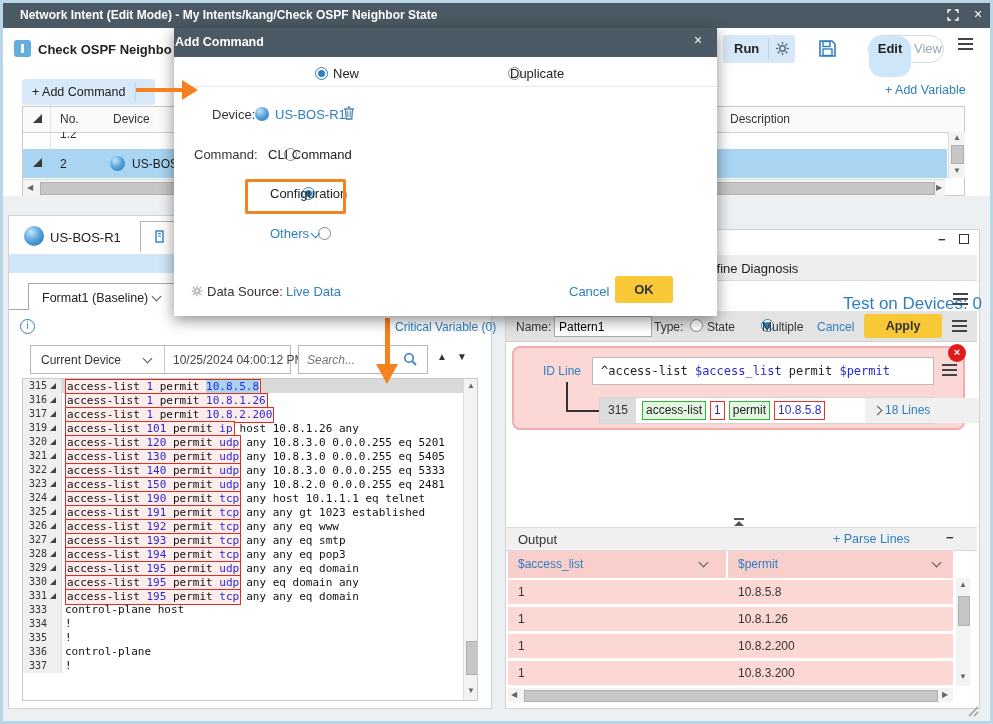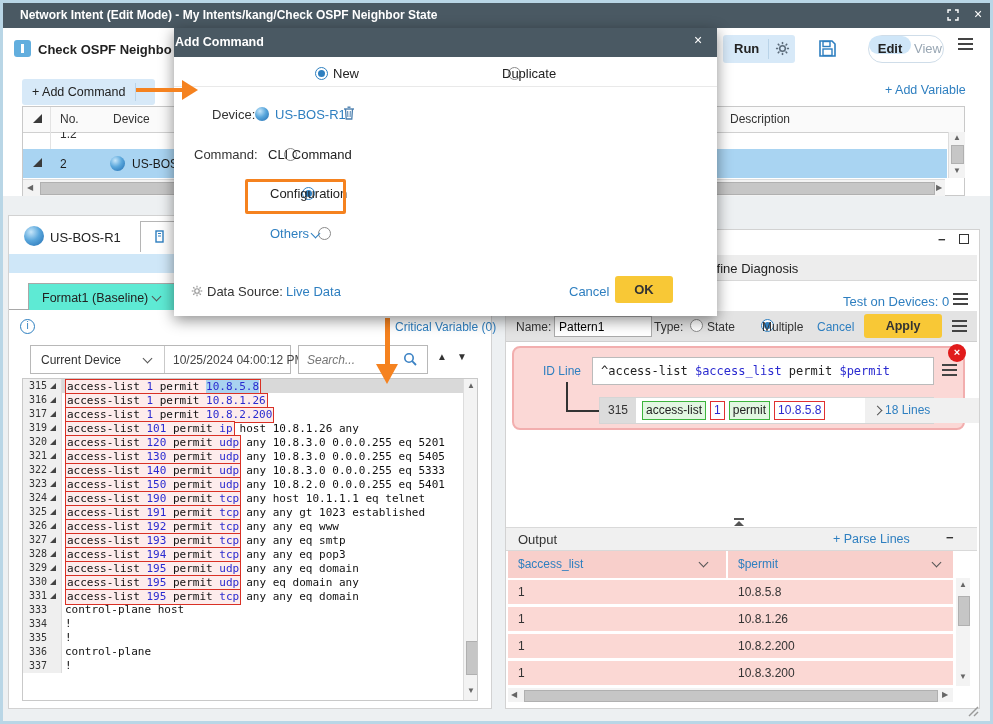--- a/index.html
+++ b/index.html
@@ -90,21 +90,21 @@
 
   <div class="abs" style="left:818px;top:39px;">
     <svg width="19" height="19" viewBox="0 0 19 19">
         <path d="M2 2 H14 L17 5 V17 H2 Z" fill="none" stroke="#2e7fc0" stroke-width="1.6"></path>
         <rect x="5" y="2.5" width="7" height="5" fill="none" stroke="#2e7fc0" stroke-width="1.4"></rect>
         <rect x="5" y="10" width="9" height="6.5" fill="none" stroke="#2e7fc0" stroke-width="1.4"></rect>
       </svg>
   </div>
 
   <div class="abs" style="left:868px;top:35px;width:76px;height:28px;border:1px solid #cfdde9;border-radius:14px;background:#fff;box-sizing:border-box;">
-    <div class="abs" style="left:0;top:0;width:42px;height:18px;background:#cfe6f8;border-radius:13px;text-align:center;line-height:26px;font-size:13px;font-weight:bold;color:#222;">Edit</div>
+    <div class="abs" style="left:0;top:0;width:42px;height:41px;background:#cfe6f8;border-radius:13px;text-align:center;line-height:26px;font-size:13px;font-weight:bold;color:#222;">Edit</div>
     <div class="abs" style="left:44px;top:0;width:30px;height:26px;text-align:center;line-height:26px;font-size:13px;color:#98a6b3;">View</div>
   </div>
 
   <div class="abs burger" style="left:958px;top:38px;"></div>
 
   <div class="abs btn-lb" style="left:22px;top:79px;width:133px;height:26px;">
     <div class="abs" style="left:10px;top:6px;font-size:12.5px;color:#222;">+ Add Command</div>
     <div class="abs" style="left:113px;top:4px;width:1px;height:18px;background:#b9d3e8;"></div>
   </div>
 
@@ -156,21 +156,21 @@
           <rect x="3" y="1" width="7" height="11" fill="none" stroke="#2e7fc0" stroke-width="1.4"></rect>
           <line x1="5" y1="3.5" x2="8" y2="3.5" stroke="#2e7fc0" stroke-width="1"></line>
           <line x1="5" y1="6" x2="8" y2="6" stroke="#2e7fc0" stroke-width="1"></line>
         </svg>
     </div>
   </div>
 
   <div class="abs" style="left:9px;top:254px;width:480px;height:19px;background:#cfe7f8;"></div>
 
   <div class="abs" style="left:9px;top:309px;width:480px;height:1px;background:#a8a8a8;"></div>
-  <div class="abs" style="left:28px;top:283px;width:170px;height:27px;background:#5eead4;border:1px solid #a8a8a8;border-bottom:none;box-sizing:border-box;z-index:2;padding-left:17px;">
+  <div class="abs" style="left:28px;top:283px;width:170px;height:27px;background:#ffffff;border:1px solid #a8a8a8;border-bottom:none;box-sizing:border-box;z-index:2;padding-left:17px;">
     <div class="abs" style="left:13px;top:7px;font-size:12.5px;color:#222;">Format1 (Baseline)</div>
     <span class="abs chev dark" style="left:124px;top:9px;"></span>
   </div>
 
   <div class="abs" style="left:20px;top:319px;width:15px;height:15px;border:1.4px solid #2e7fc0;border-radius:50%;box-sizing:border-box;text-align:center;line-height:12px;font-size:10px;color:#2e7fc0;">i</div>
 
   <div class="abs" style="left:30px;top:345px;width:261px;height:29px;border:1px solid #b8b8b8;background:#fff;box-sizing:border-box;">
     <div class="abs" style="left:0;top:0;width:133px;height:27px;">
       <div class="abs" style="left:10px;top:7px;color:#333;">Current Device</div>
       <span class="abs chev dark" style="left:113px;top:9px;"></span>
@@ -243,21 +243,21 @@
             <span class="cl-num">322</span>
             <span class="cl-mk"></span>
           </div>
           <div class="cl-body"><span class="cl-box"><span class="tk-k">access-list</span> <span class="tk-b">140</span> <span class="tk-k">permit</span> <span class="tk-b">udp</span></span><span class="cl-rest">any 10.8.3.0 0.0.0.255 eq 5333</span></div>
         </div>
         <div class="code-row">
           <div class="cl-gut">
             <span class="cl-num">323</span>
             <span class="cl-mk"></span>
           </div>
-          <div class="cl-body"><span class="cl-box"><span class="tk-k">access-list</span> <span class="tk-b">150</span> <span class="tk-k">permit</span> <span class="tk-b">udp</span></span><span class="cl-rest">any 10.8.2.0 0.0.0.255 eq 5401</span></div>
+          <div class="cl-body"><span class="cl-box"><span class="tk-k">access-list</span> <span class="tk-b">150</span> <span class="tk-k">permit</span> <span class="tk-b">udp</span></span><span class="cl-rest">any 10.8.2.0 0.0.0.255 eq 2481</span></div>
         </div>
         <div class="code-row">
           <div class="cl-gut">
             <span class="cl-num">324</span>
             <span class="cl-mk"></span>
           </div>
           <div class="cl-body"><span class="cl-box"><span class="tk-k">access-list</span> <span class="tk-b">190</span> <span class="tk-k">permit</span> <span class="tk-b">tcp</span></span><span class="cl-rest">any host 10.1.1.1 eq telnet</span></div>
         </div>
         <div class="code-row">
           <div class="cl-gut">
@@ -347,21 +347,21 @@
   </div>
 
   <div class="abs card" style="left:505px;top:229px;width:473px;height:478px;"></div>
   <div class="abs" style="left:938px;top:232px;font-size:13px;color:#333;font-weight:bold;">−</div>
   <div class="abs" style="left:959px;top:234px;width:10px;height:10px;border:1.5px solid #333;box-sizing:border-box;"></div>
 
   <div class="abs" style="left:506px;top:255px;width:471px;height:26px;background:#ededed;border-bottom:1px solid #d8d8d8;box-sizing:border-box;overflow:hidden;">
     <div class="abs" style="left:194px;top:6px;font-size:13px;color:#222;">Define Diagnosis</div>
   </div>
 
-  <div class="abs lnk" style="left:843px;top:294px;font-size:13px;">Test on Devices: 0</div>
+  <div class="abs lnk" style="left:843px;top:294px;font-size:17px;">Test on Devices: 0</div>
   <div class="abs burger" style="left:953px;top:293px;"></div>
 
   <div class="abs" style="left:506px;top:311px;width:471px;height:31px;background:#e3e3e3;border-bottom:1px solid #cfcfcf;box-sizing:border-box;">
     <div class="abs" style="left:10px;top:9px;color:#333;">Name:</div>
     <input style="position: absolute; left: 48px; top: 5px; width: 88px; height: 19px; border: 1px solid rgb(170, 170, 170); font-size: 12px; padding: 0px 4px;" value="Pattern1">
     <div class="abs" style="left:148px;top:9px;color:#333;">Type:</div>
     <span class="abs rad" style="left:184px;top:8px;"></span>
     <div class="abs" style="left:201px;top:9px;color:#333;">State</div>
     <span class="abs rad on" style="left:239px;top:8px;"></span>
     <div class="abs" style="left:256px;top:9px;color:#333;">Multiple</div>
@@ -448,21 +448,21 @@
 
   <div class="abs dialog">
     <div class="abs dlg-head">
       <div class="abs" style="left:1px;top:7px;font-weight:bold;font-size:12.5px;">Add Command</div>
       <div class="abs" style="left:520px;top:4px;font-size:14px;color:#fff;">×</div>
     </div>
 
     <span class="abs rad on" style="left:141px;top:39px;"></span>
     <div class="abs" style="left:159px;top:38px;font-size:13px;">New</div>
     <span class="abs rad" style="left:318px;top:39px;"></span>
-    <div class="abs" style="left:328px;top:38px;font-size:13px;">Duplicate</div>
+    <div class="abs" style="left:336px;top:38px;font-size:13px;">Duplicate</div>
     <div class="abs" style="left:0;top:58px;width:543px;height:1px;background:#e9e9e9;"></div>
 
     <div class="abs" style="left:38px;top:79px;font-size:13px;color:#333;">Device:</div>
     <div class="abs sphere" style="left:81px;top:79px;width:14px;height:14px;"></div>
     <div class="abs lnk" style="left:101px;top:79px;font-size:13px;">US-BOS-R1</div>
     <div class="abs" style="left:169px;top:78px;">
       <svg width="12" height="14" viewBox="0 0 12 14">
           <line x1="1" y1="3" x2="11" y2="3" stroke="#4b7fae" stroke-width="1.4"></line>
           <line x1="4.5" y1="1.2" x2="7.5" y2="1.2" stroke="#4b7fae" stroke-width="1.4"></line>
           <path d="M2.5 3 L3.2 13 H8.8 L9.5 3" fill="none" stroke="#4b7fae" stroke-width="1.3"></path>

